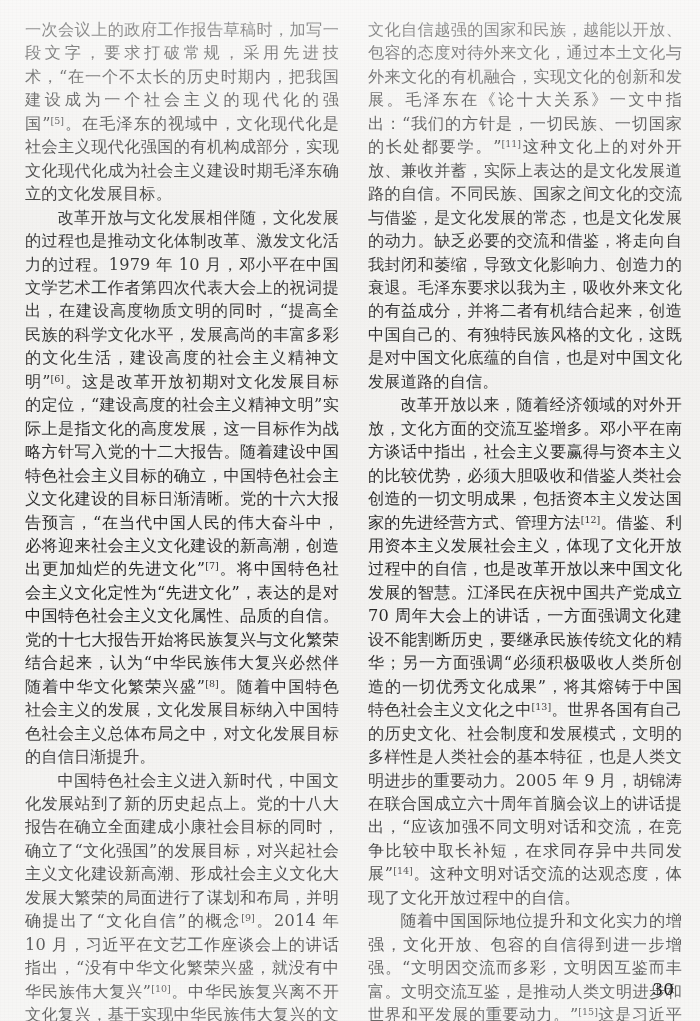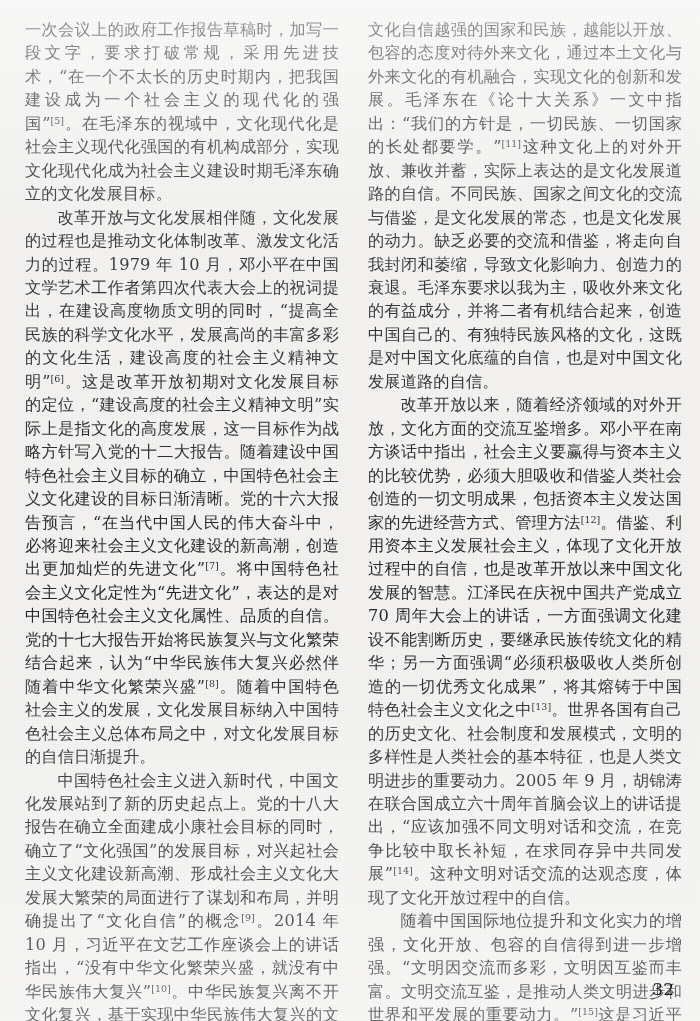--- a/index.html
+++ b/index.html
@@ -110,17 +110,17 @@
       </div>
 
     <div class="col col-right" id="right-col">
         <p class="para last-line-left"><span>文化自信越强的国家和民族，越能以开放、包容的态度对待外来文化，通过本土文化与外来文化的有机融合，实现文化的创新和发展。毛泽东在《论十大关系》一文中指出：“我们的方针是，一切民族、一切国家的长处都要学。”</span><sup class="fn">[11]</sup><span>这种文化上的对外开放、兼收并蓄，实际上表达的是文化发展道路的自信。不同民族、国家之间文化的交流与借鉴，是文化发展的常态，也是文化发展的动力。缺乏必要的交流和借鉴，将走向自我封闭和萎缩，导致文化影响力、创造力的衰退。毛泽东要求以我为主，吸收外来文化的有益成分，并将二者有机结合起来，创造中国自己的、有独特民族风格的文化，这既是对中国文化底蕴的自信，也是对中国文化发展道路的自信。</span></p>
         <p class="para indent last-line-left"><span>改革开放以来，随着经济领域的对外开放，文化方面的交流互鉴增多。邓小平在南方谈话中指出，社会主义要赢得与资本主义的比较优势，必须大胆吸收和借鉴人类社会创造的一切文明成果，包括资本主义发达国家的先进经营方式、管理方法</span><sup class="fn">[12]</sup><span>。借鉴、利用资本主义发展社会主义，体现了文化开放过程中的自信，也是改革开放以来中国文化发展的智慧。江泽民在庆祝中国共产党成立 70 周年大会上的讲话，一方面强调文化建设不能割断历史，要继承民族传统文化的精华；另一方面强调“必须积极吸收人类所创造的一切优秀文化成果”，将其熔铸于中国特色社会主义文化之中</span><sup class="fn">[13]</sup><span>。世界各国有自己的历史文化、社会制度和发展模式，文明的多样性是人类社会的基本特征，也是人类文明进步的重要动力。2005 年 9 月，胡锦涛在联合国成立六十周年首脑会议上的讲话提出，“应该加强不同文明对话和交流，在竞争比较中取长补短，在求同存异中共同发展”</span><sup class="fn">[14]</sup><span>。这种文明对话交流的达观态度，体现了文化开放过程中的自信。</span></p>
         <p class="para indent last-line-left"><span>随着中国国际地位提升和文化实力的增强，文化开放、包容的自信得到进一步增强。“文明因交流而多彩，文明因互鉴而丰富。文明交流互鉴，是推动人类文明进步和世界和平发展的重要动力。”</span><sup class="fn">[15]</sup><span>这是习近平关于文明交流互鉴的基本观点。在他看来，文明是多彩的、平等的、包容的，只有交流互鉴，文明才能充满生命力。“各国各民族都应该虚心学习、积极借鉴别国别民族思想文化的长处和精华，这是增强本国本民族思想文化自尊、自信、自立的重要条件。”</span></p>
       </div>
 
   </div>
 
-  <div class="pageno">32</div>
+  <div class="pageno">30</div>
 
   <div class="grain"></div>
 
 </div>
 
 </body></html>

